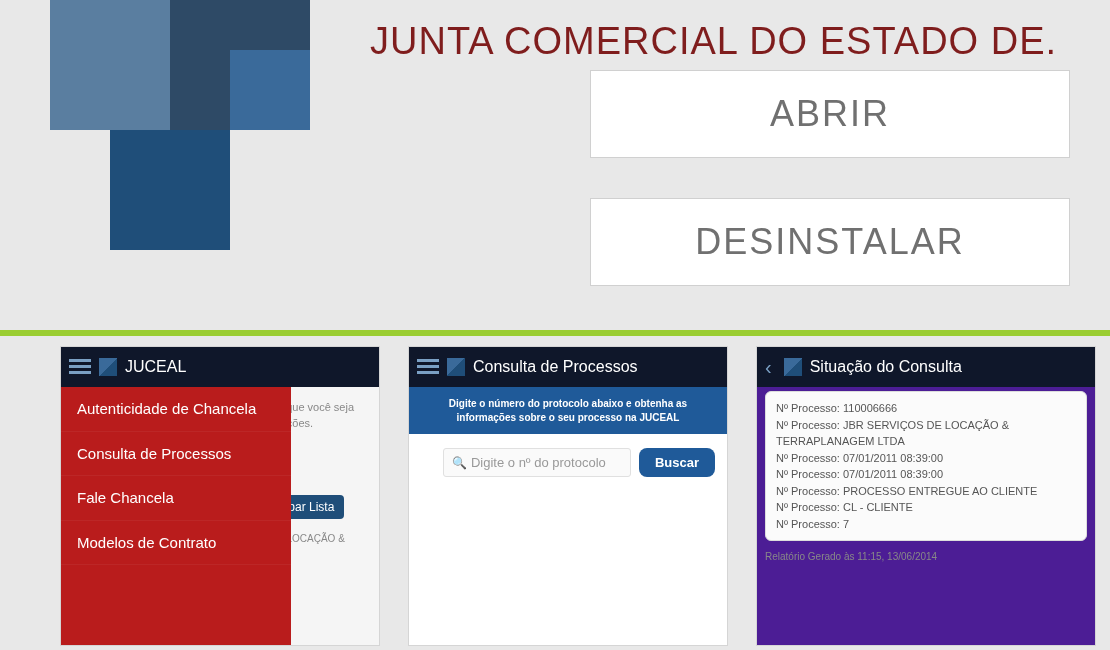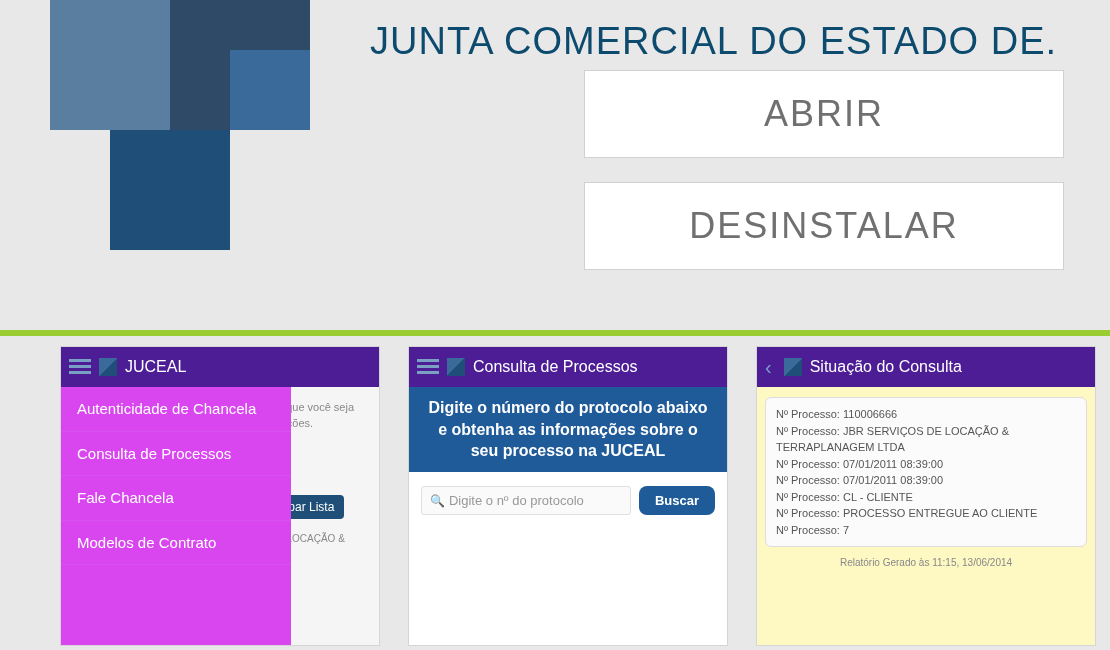--- a/index.html
+++ b/index.html
@@ -21,31 +21,31 @@
 .logo-wrap {
   position: absolute;
   left: 50px;
   top: 0;
 }
 .app-title {
   position: absolute;
   left: 370px;
   top: 20px;
   font-size: 38px;
-  color: #0c4a6e;
+  color: #7f1d1d;
   font-weight: 400;
   letter-spacing: 1px;
 }
 .action-buttons {
   position: absolute;
-  right: 46px;
+  right: 40px;
   top: 70px;
   display: flex;
   flex-direction: column;
-  gap: 24px;
+  gap: 40px;
 }
 .action-btn {
   width: 480px;
   height: 88px;
   background: #ffffff;
   border: 1px solid #d0d0d0;
   font-size: 36px;
   color: #707070;
   letter-spacing: 2px;
   cursor: pointer;
@@ -73,21 +73,21 @@
   border: 1px solid #d5d5d5;
   overflow: hidden;
   position: relative;
   display: flex;
   flex-direction: column;
 }
 
 
 .app-topbar {
   height: 40px;
-  background: #4c1d95;
+  background: #0f172a;
   display: flex;
   align-items: center;
   padding: 0 8px;
   gap: 8px;
 }
 .hamburger {
   width: 22px;
   height: 16px;
   position: relative;
 }
@@ -117,21 +117,21 @@
   margin-right: 4px;
 }
 
 
 .screen1-body { position: relative; flex: 1; background: #fff; }
 .side-menu {
   position: absolute;
   left: 0; top: 0;
   width: 230px;
   height: 100%;
-  background: #d946ef;
+  background: #b91c1c;
 }
 .menu-item {
   color: #ffffff;
   font-size: 15px;
   padding: 12px 16px;
   border-bottom: 1px solid rgba(255,255,255,0.05);
   line-height: 1.3;
 }
 .behind-content {
   position: absolute;
@@ -158,31 +158,32 @@
   margin-top: 14px;
   font-size: 10px;
   color: #888;
 }
 
 
 .screen2-body { flex: 1; background: #fff; }
 .blue-instruction {
   background: #1f5a99;
   color: #fff;
-  font-size: 16px;
+  font-size: 10px;
   text-align: center;
   padding: 10px 14px;
   font-weight: bold;
   line-height: 1.35;
 }
 .search-row {
   display: flex;
   align-items: center;
   gap: 8px;
   padding: 14px 12px;
+  margin-left: 22px;
 }
 .search-input {
   flex: 1;
   border: 1px solid #e0e0e0;
   border-radius: 3px;
   padding: 6px 8px;
   font-size: 13px;
   color: #999;
   background: #fafafa;
 }
@@ -192,34 +193,34 @@
   color: #fff;
   border: none;
   border-radius: 8px;
   padding: 7px 16px;
   font-size: 13px;
   font-weight: bold;
   cursor: pointer;
 }
 
 
-.screen3-body { flex: 1; background: #fef9c3; padding: 10px 8px; }
+.screen3-body { flex: 1; background: #4c1d95; padding: 4px 8px; }
 .result-card {
   border: 1px solid #ddd;
   border-radius: 6px;
   padding: 8px 10px;
   background: #fbfbfb;
 }
 .result-line {
   font-size: 11px;
   color: #555;
   line-height: 1.5;
 }
 .report-footer {
-  text-align: center;
+  text-align: left;
   font-size: 10px;
   color: #888;
   margin-top: 10px;
 }
 </style>
 </head>
 <body>
 
 <div class="top-section">
   <div class="logo-wrap">
@@ -295,21 +296,21 @@
       <span class="back-chevron">‹</span>
       <div class="mini-logo"></div>
       <div class="topbar-title">Situação do Consulta</div>
     </div>
     <div class="screen3-body">
       <div class="result-card">
         <div class="result-line">Nº Processo: 110006666</div>
         <div class="result-line">Nº Processo: JBR SERVIÇOS DE LOCAÇÃO &amp; TERRAPLANAGEM LTDA</div>
         <div class="result-line">Nº Processo: 07/01/2011 08:39:00</div>
         <div class="result-line">Nº Processo: 07/01/2011 08:39:00</div>
+        <div class="result-line">Nº Processo: PROCESSO ENTREGUE AO CLIENTE</div>
         <div class="result-line">Nº Processo: CL - CLIENTE</div>
-        <div class="result-line">Nº Processo: PROCESSO ENTREGUE AO CLIENTE</div>
         <div class="result-line">Nº Processo: 7</div>
       </div>
       <div class="report-footer">Relatório Gerado às 11:15, 13/06/2014</div>
     </div>
   </div>
 
 </div>
 
 </body></html>

